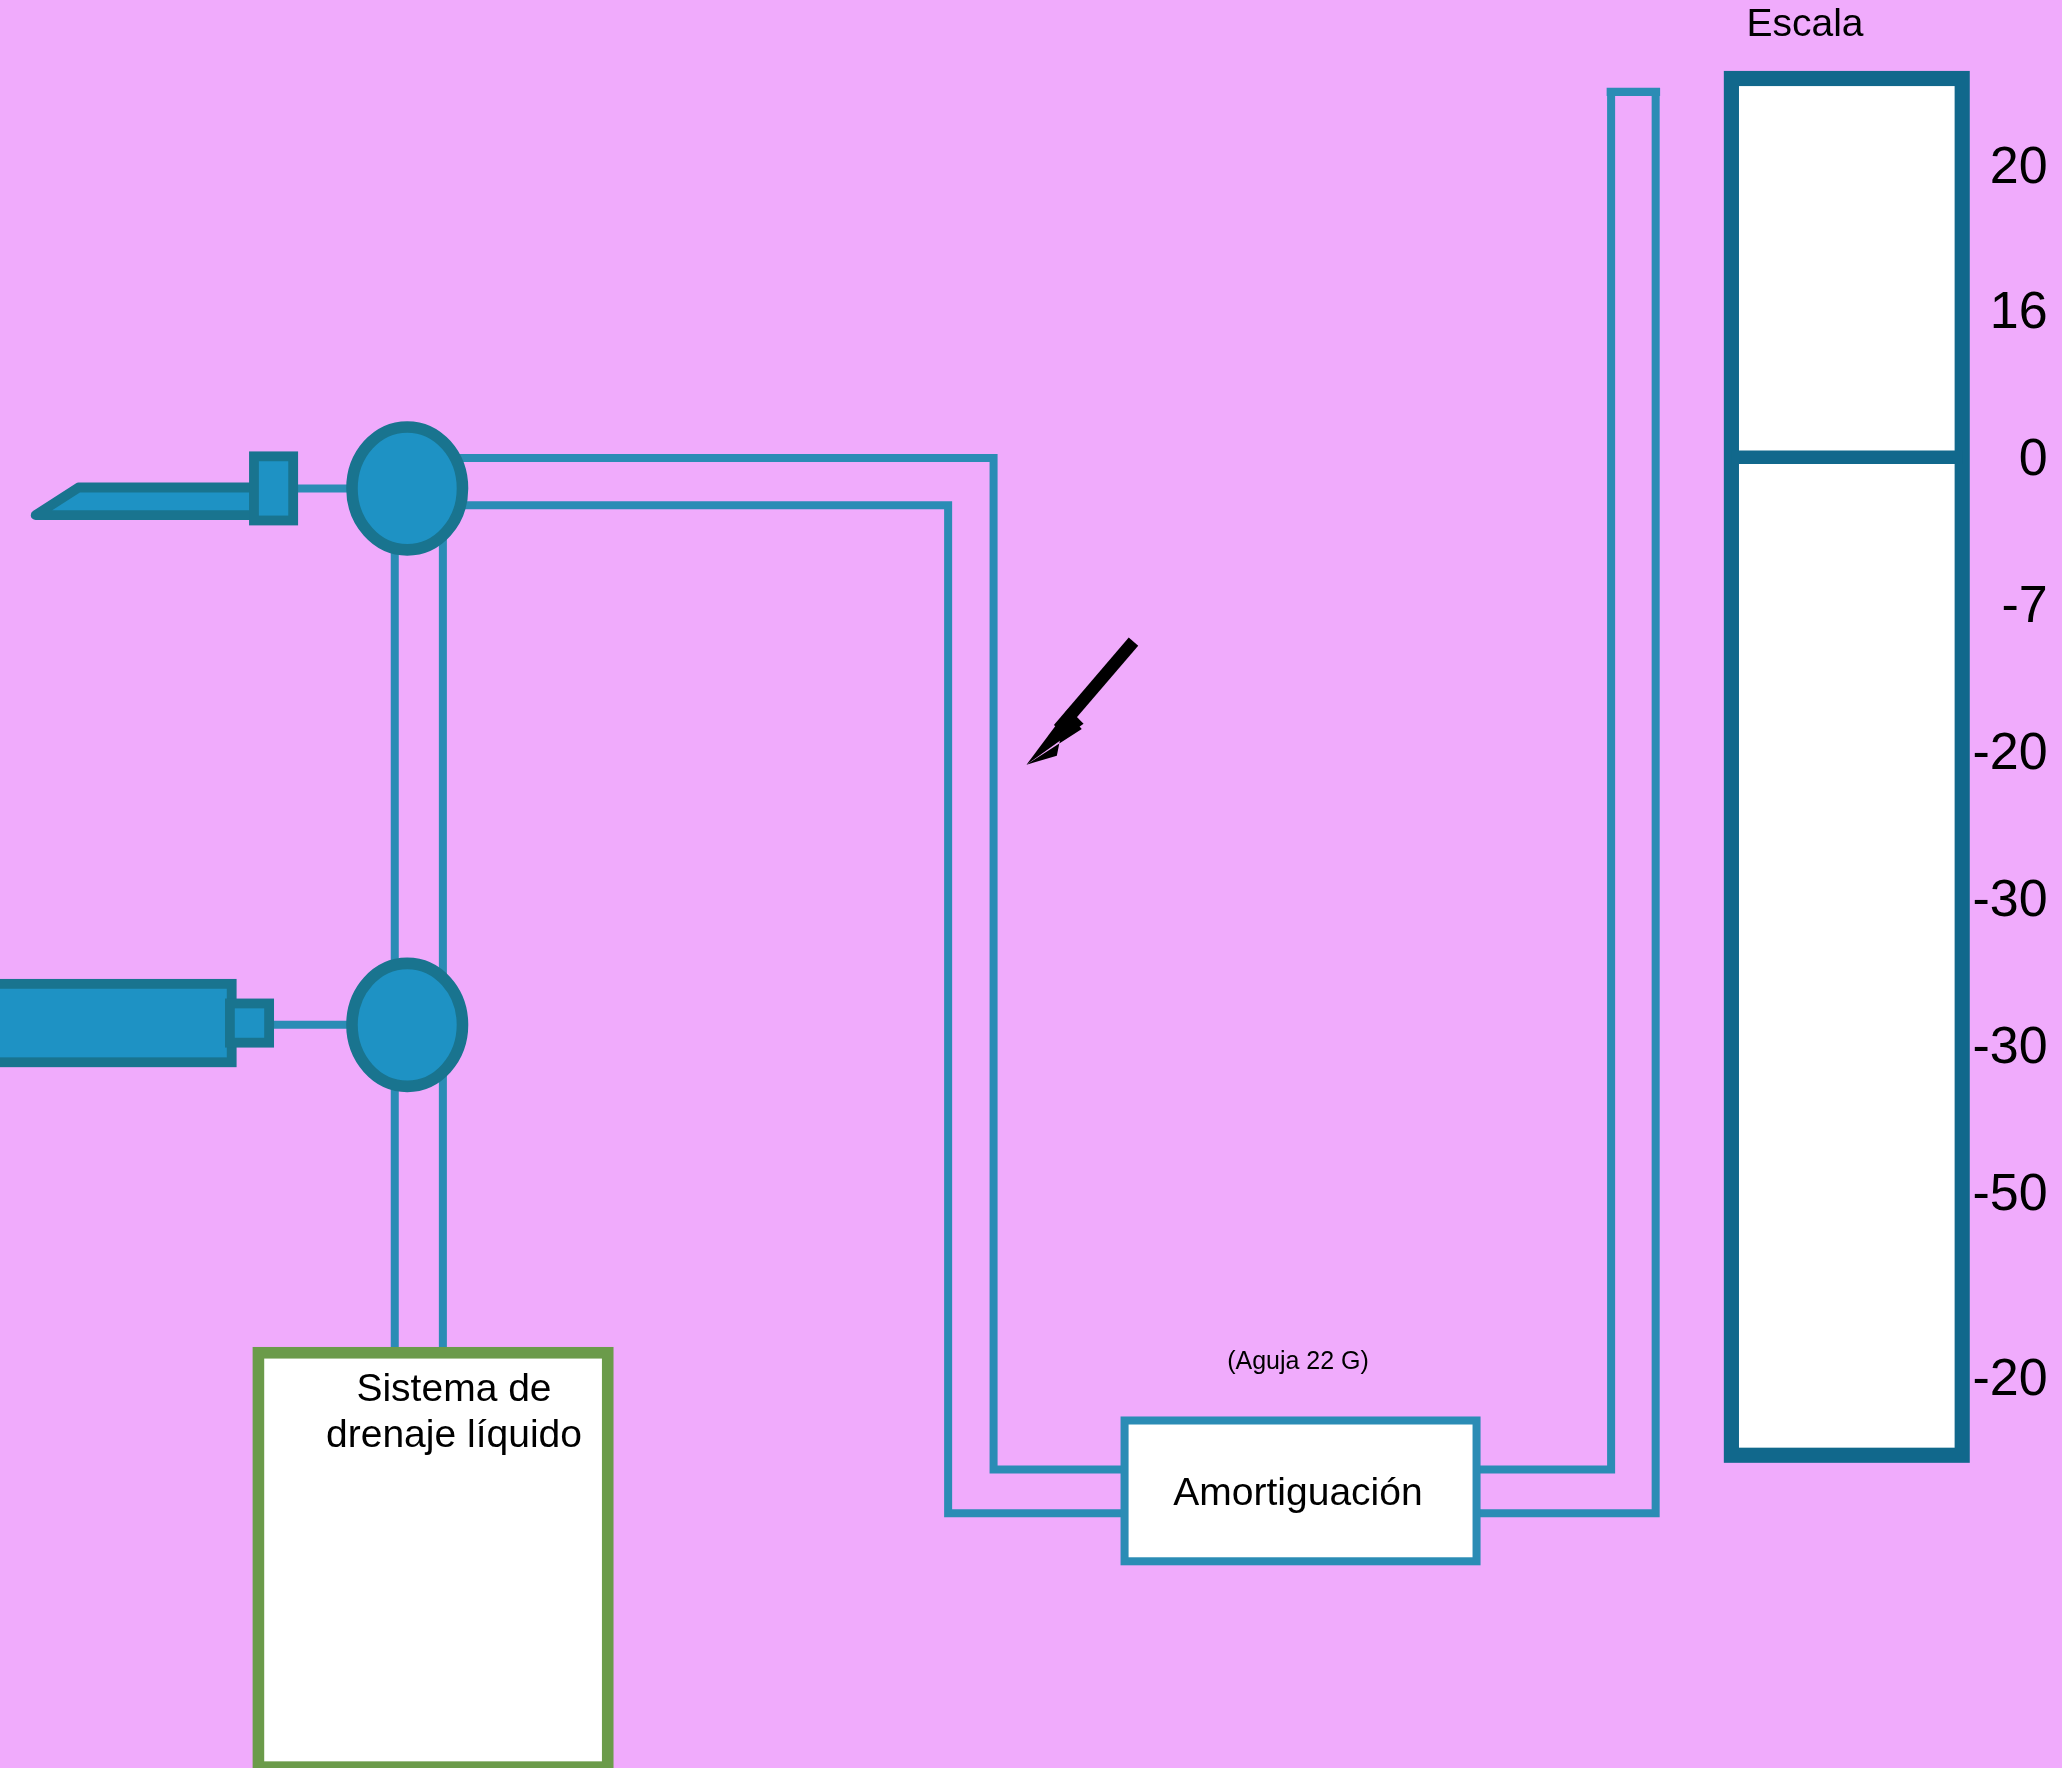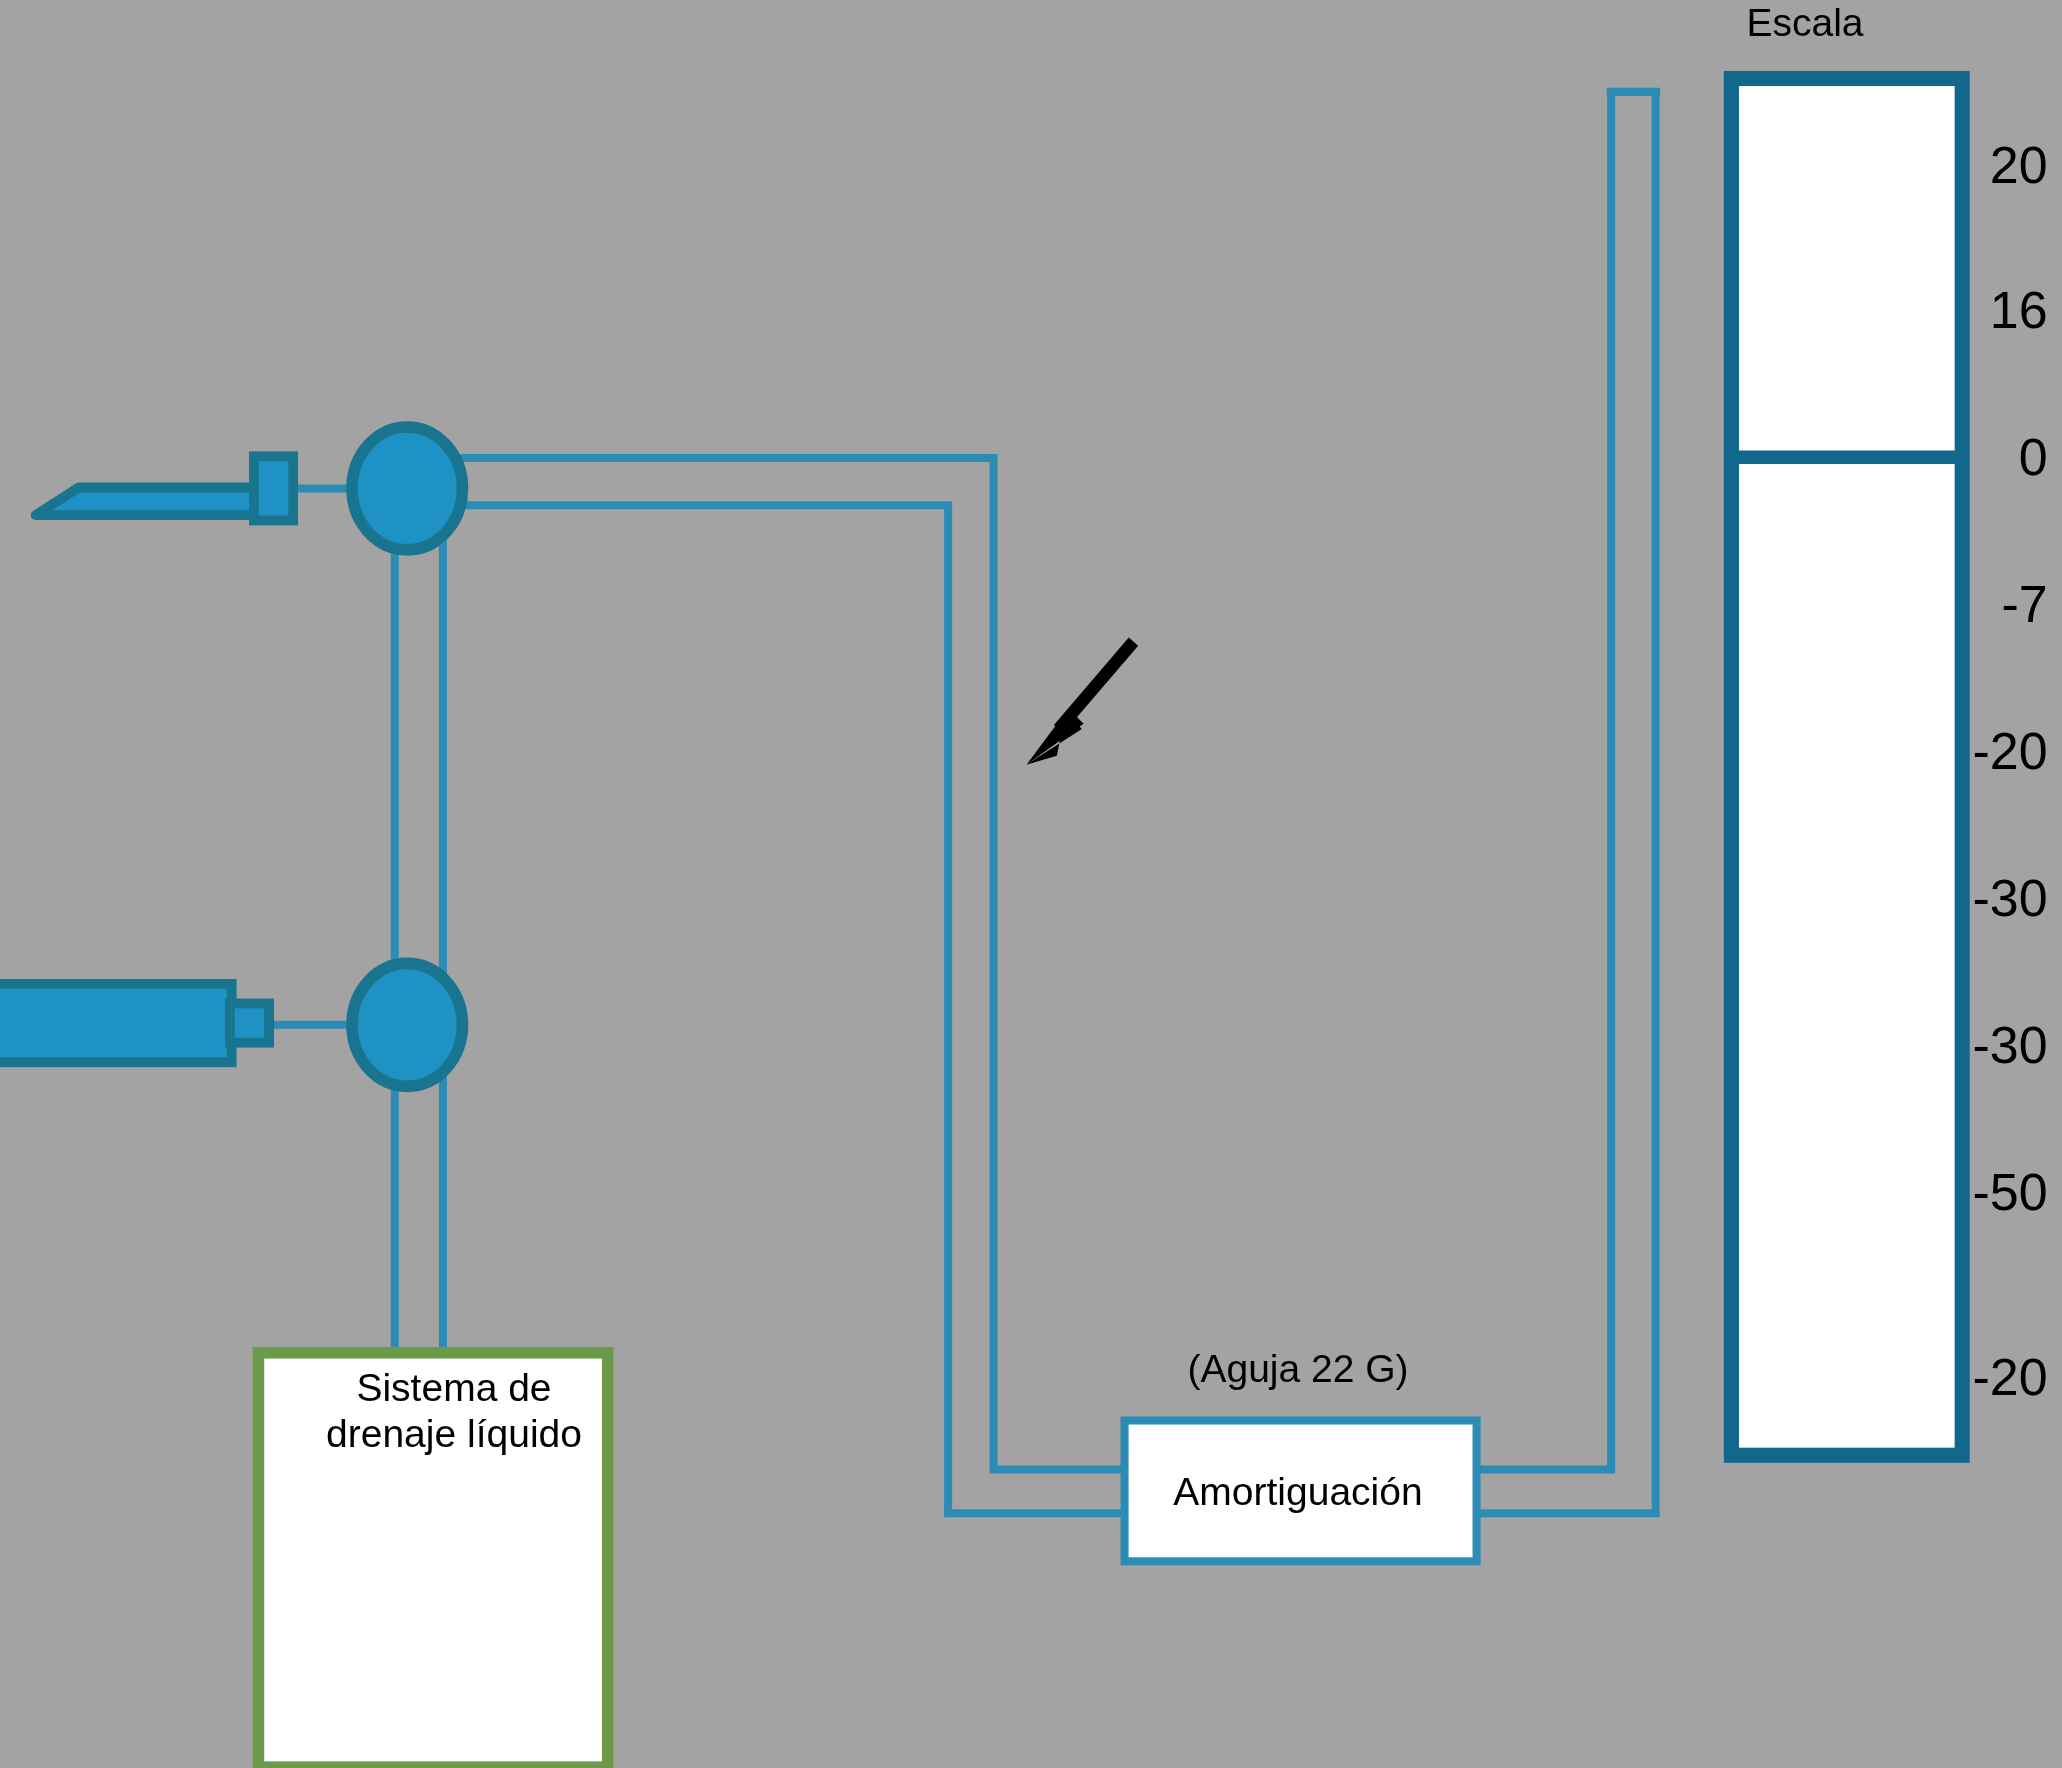--- a/index.html
+++ b/index.html
@@ -7,21 +7,21 @@
     padding: 0;
     background: #ffffff;
   }
   body {
     font-family: "Liberation Sans", sans-serif;
   }
   #stage {
     position: relative;
     width: 2062px;
     height: 1769px;
-    background: #a3a3a3;
+    background: #f0abfc;
     overflow: hidden;
   }
   #diagram {
     position: absolute;
     left: 0;
     top: 0;
     width: 2062px;
     height: 1769px;
   }
   .lbl {
@@ -53,21 +53,21 @@
     white-space: pre;
   }
   #manometer-label {
     left: 1223px;
     top: 569px;
     font-size: 39px;
   }
   #aguja-label {
     left: 1298px;
     top: 1346px;
-    font-size: 39px;
+    font-size: 25px;
   }
   #amort-label {
     left: 1298px;
     top: 1469px;
     font-size: 39px;
     text-align: right;
   }
   #drain-label {
     left: 433px;
     top: 1365px;

